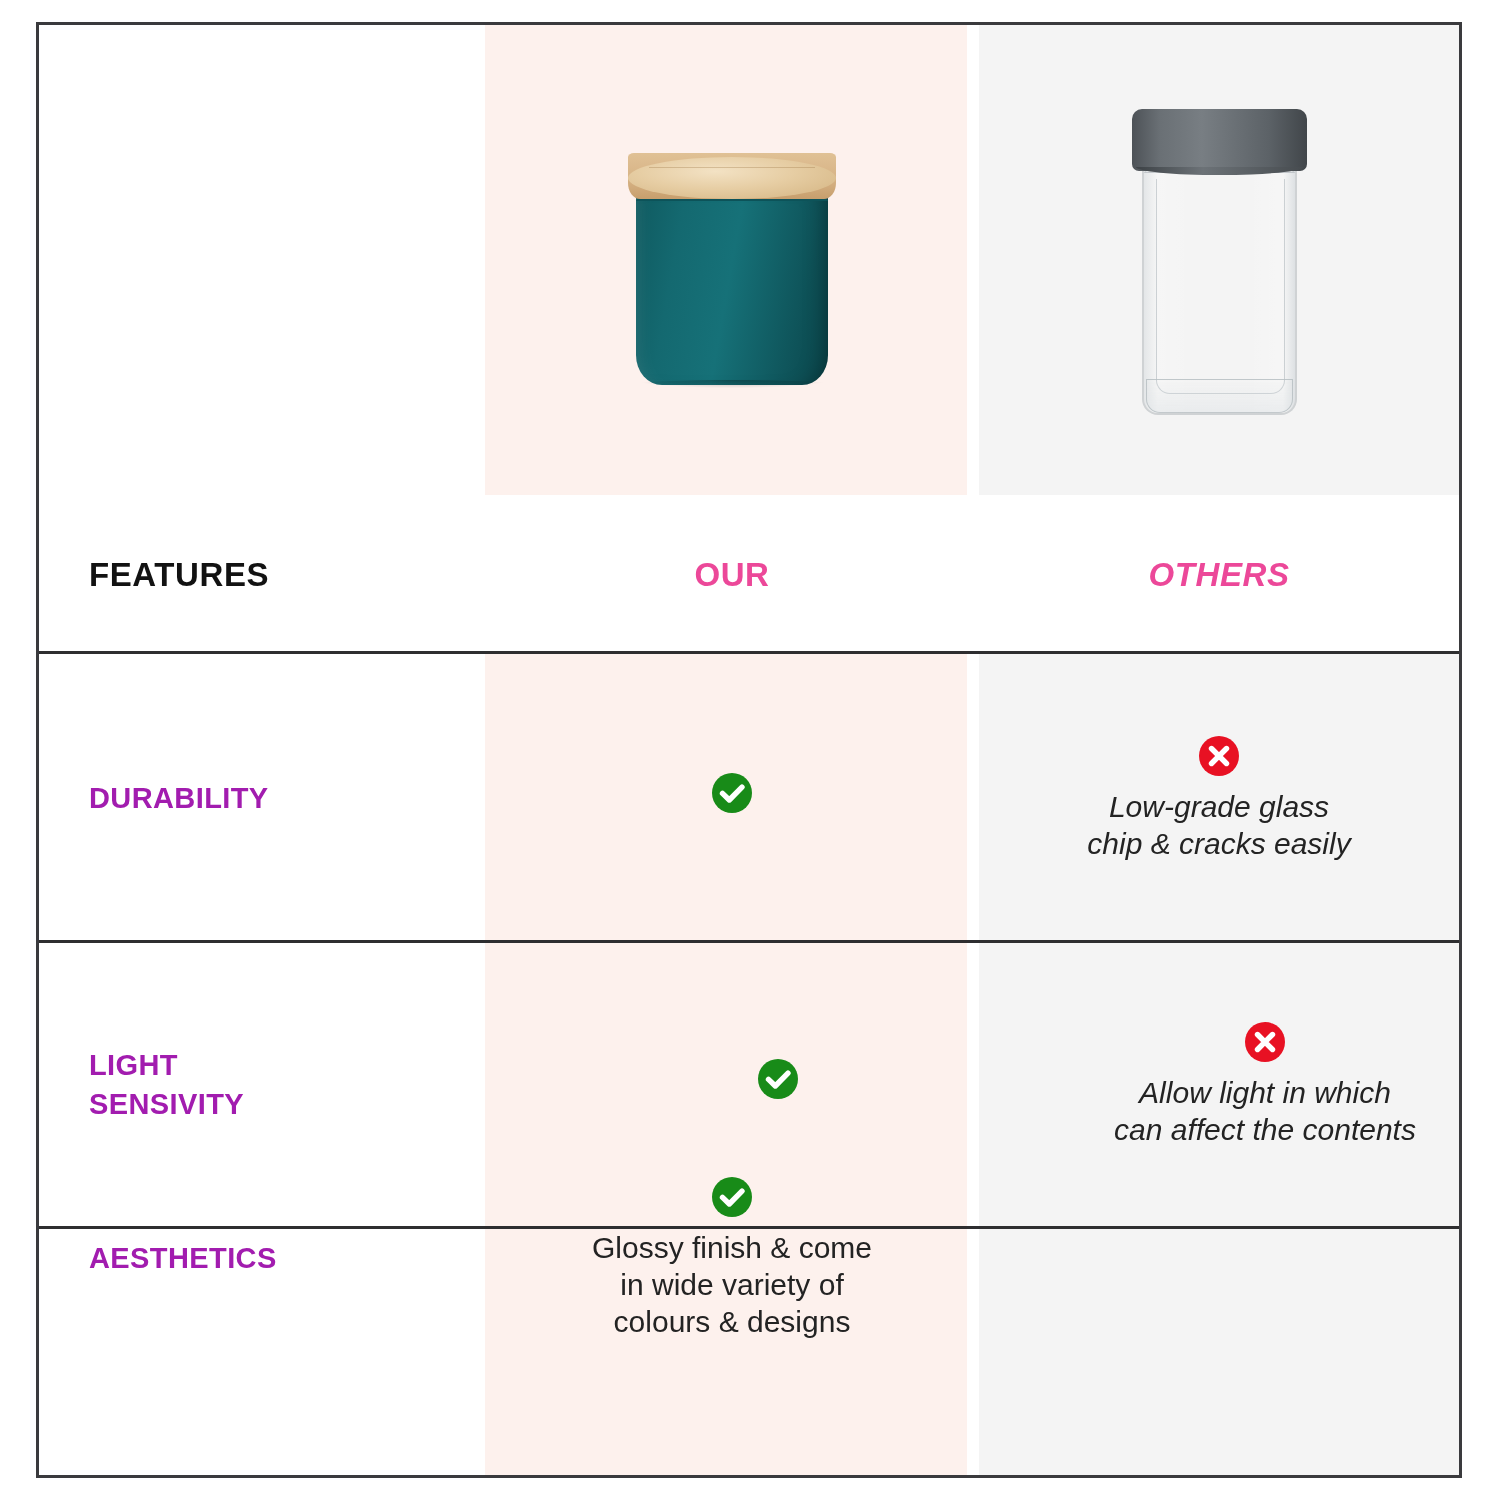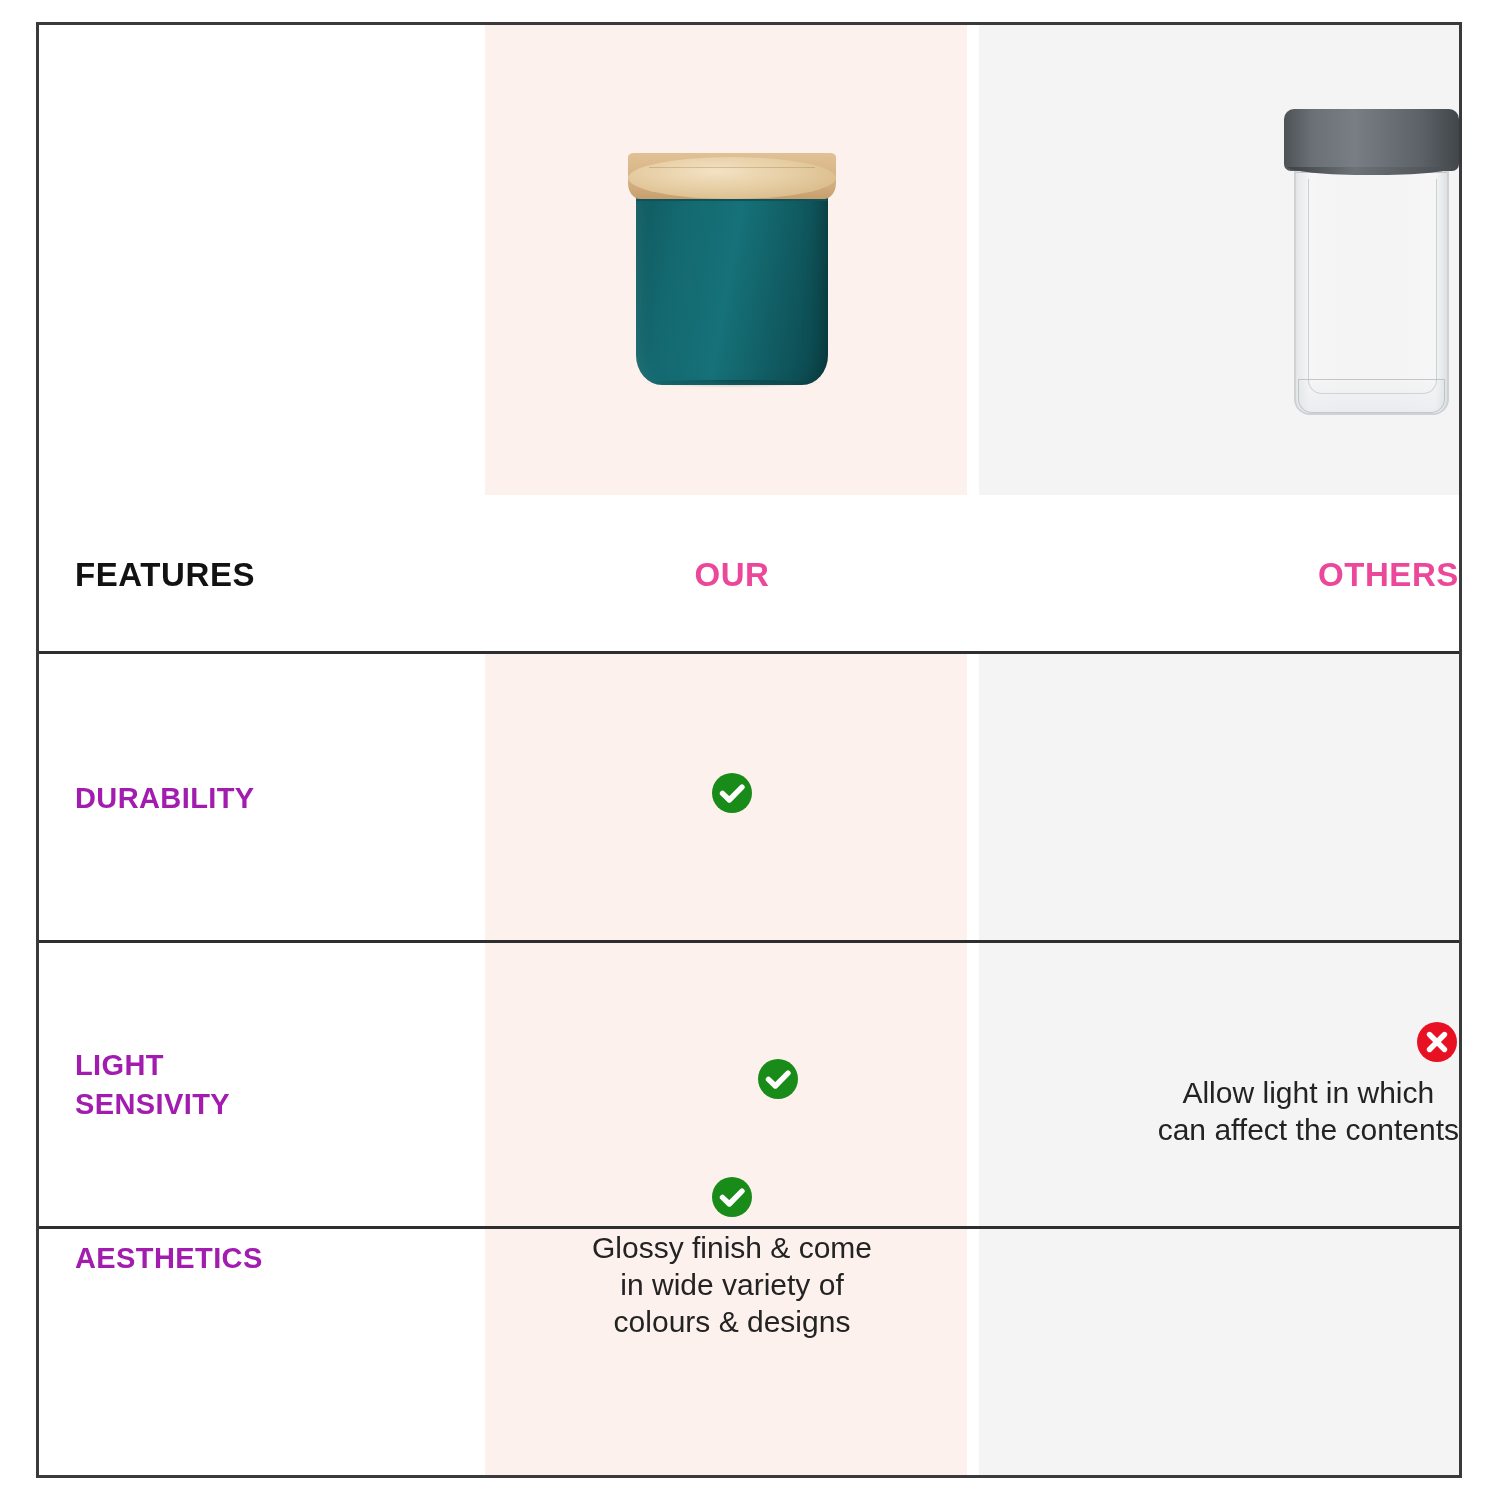--- a/index.html
+++ b/index.html
@@ -79,39 +79,40 @@
     position: absolute;
     left: 0;
     right: 0;
     display: flex;
   }
   .cell-feature {
     width: 446px;
     flex: 0 0 446px;
     display: flex;
     align-items: center;
-    padding-left: 36px;
+    padding-left: 50px;
     box-sizing: border-box;
   }
   .cell-our {
     width: 494px;
     flex: 0 0 494px;
     display: flex;
     flex-direction: column;
     align-items: center;
     justify-content: center;
     box-sizing: border-box;
   }
   .cell-others {
     flex: 1 1 auto;
     display: flex;
     flex-direction: column;
-    align-items: flex-end;
+    align-items: center;
     justify-content: center;
     box-sizing: border-box;
+    font-style: italic;
   }
 
   
   .imgrow { top: 0; height: 470px; }
 
   .jar-ceramic {
     position: relative;
     width: 208px;
     height: 250px;
   }
@@ -344,20 +345,28 @@
     <div class="row datarow r1">
       <div class="cell-feature">
         <span class="feat-name">DURABILITY</span>
       </div>
       <div class="cell-our">
         <svg class="icon" viewBox="0 0 44 44">
           <circle cx="22" cy="22" r="20" fill="#188b18"></circle>
           <path d="M12.5 22.4 L19.3 29 L32 16.2" fill="none" stroke="#ffffff" stroke-width="5.4" stroke-linecap="round" stroke-linejoin="round"></path>
         </svg>
       </div>
+      <div class="cell-others">
+        <svg class="icon" viewBox="0 0 44 44">
+          <circle cx="22" cy="22" r="20" fill="#e81123"></circle>
+          <path d="M14.5 14.5 L29.5 29.5 M29.5 14.5 L14.5 29.5" fill="none" stroke="#ffffff" stroke-width="5.4" stroke-linecap="round"></path>
+        </svg>
+        <div class="cell-text">Low-grade glass
+chip &amp; cracks easily</div>
+      </div>
     </div>
 
     <div class="row datarow r2">
       <div class="cell-feature">
         <span class="feat-name" style="white-space:pre-line">LIGHT
 SENSIVITY</span>
       </div>
       <div class="cell-our">
         <svg class="icon" viewBox="0 0 44 44">
           <circle cx="22" cy="22" r="20" fill="#188b18"></circle>

